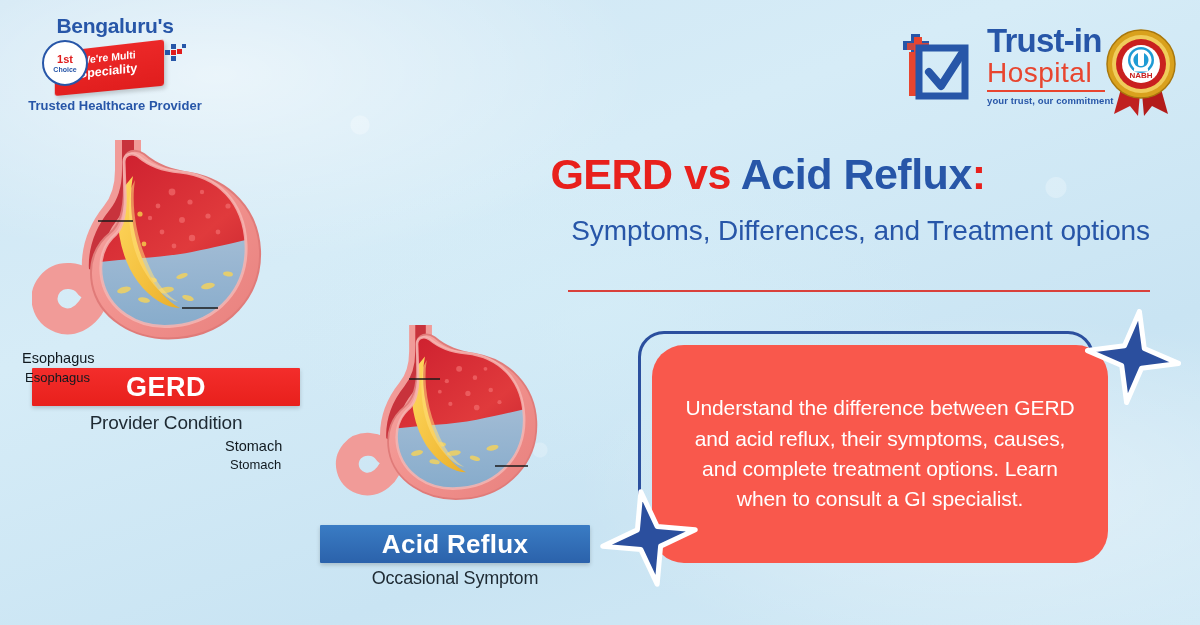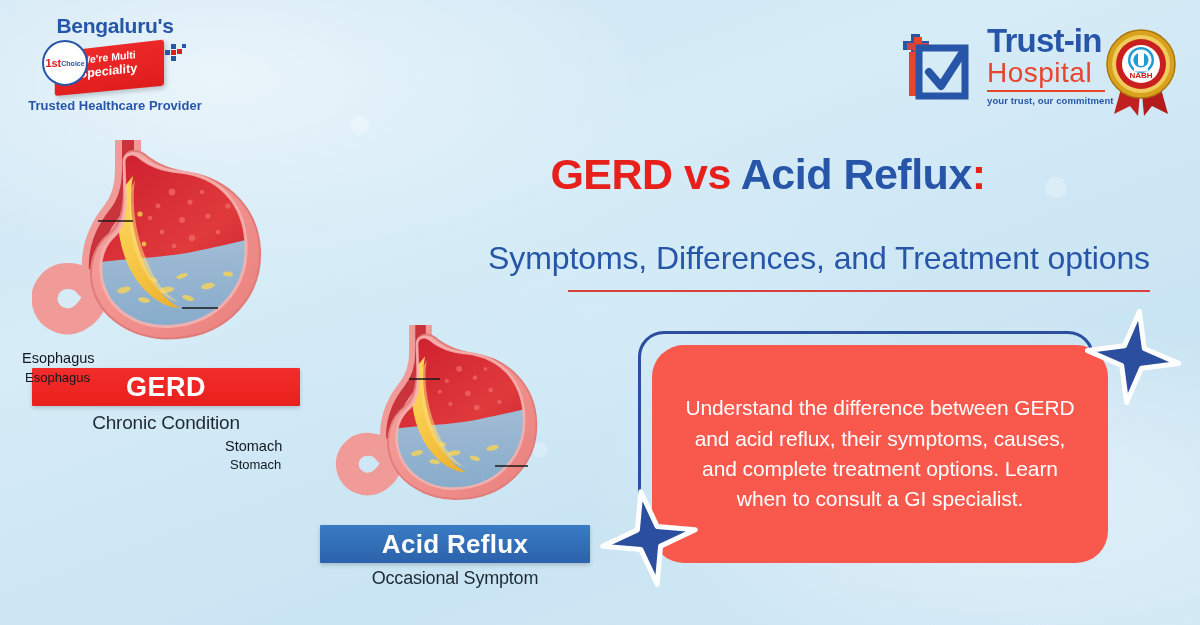--- a/index.html
+++ b/index.html
@@ -94,21 +94,21 @@
   .bng-choice {
     position: absolute;
     left: 22px;
     top: 0px;
     width: 42px;
     height: 42px;
     border-radius: 50%;
     background: #ffffff;
     border: 2.5px solid #2756a8;
     display: flex;
-    flex-direction: row;
+    flex-direction: column;
     align-items: center;
     justify-content: center;
     z-index: 5;
     line-height: 1;
   }
   .bng-choice .c1 { color: #e01d1d; font-size: 11px; font-weight: bold; }
   .bng-choice .c2 { color: #2756a8; font-size: 7px; font-weight: bold; margin-top: 1px; }
   .bng-dots { position: absolute; left: 142px; top: 4px; z-index: 4; }
   .bng-bottom {
     font-size: 13px;
@@ -144,23 +144,23 @@
     font-size: 43px;
     font-weight: bold;
     line-height: 1.05;
     letter-spacing: -0.5px;
     white-space: nowrap;
     text-align: center;
   }
   #main-title .red { color: #e8201c; }
   #main-title .blue { color: #2756a8; }
   #subtitle {
-    margin-top: 43px;
+    margin-top: 18px;
     text-align: right;
-    font-size: 32px;
+    font-size: 28px;
     color: #2756a8;
     letter-spacing: -0.1px;
     white-space: nowrap;
     padding-right: 18px;
   }
   #title-rule {
     position: absolute;
     left: 200px;
     top: 138px;
     width: 582px;
@@ -445,21 +445,21 @@
     </div>
     <div class="anno" id="gerd-anno-eso">
       <span>Esophagus</span>
     </div>
     <div class="anno" id="gerd-anno-sto">
       <span>Stomach</span>
     </div>
     <div class="panel-label" id="gerd-badge">
       <span>GERD</span>
     </div>
-    <div class="panel-sub" id="gerd-sub">Chronic Condition</div>
+    <div class="panel-sub" id="gerd-sub">Provider Condition</div>
   </div>
 
   <svg class="abs" style="left:0;top:0;" width="330" height="470">
     <line x1="98" y1="221" x2="133" y2="221" stroke="#1a1a1a" stroke-width="1.6"></line>
     <line x1="182" y1="308" x2="218" y2="308" stroke="#1a1a1a" stroke-width="1.6"></line>
   </svg>
 
   <div class="panel" id="panel-ar">
     <div id="ar-svg">
       <svg width="246" height="200" viewBox="0 0 266 228">

